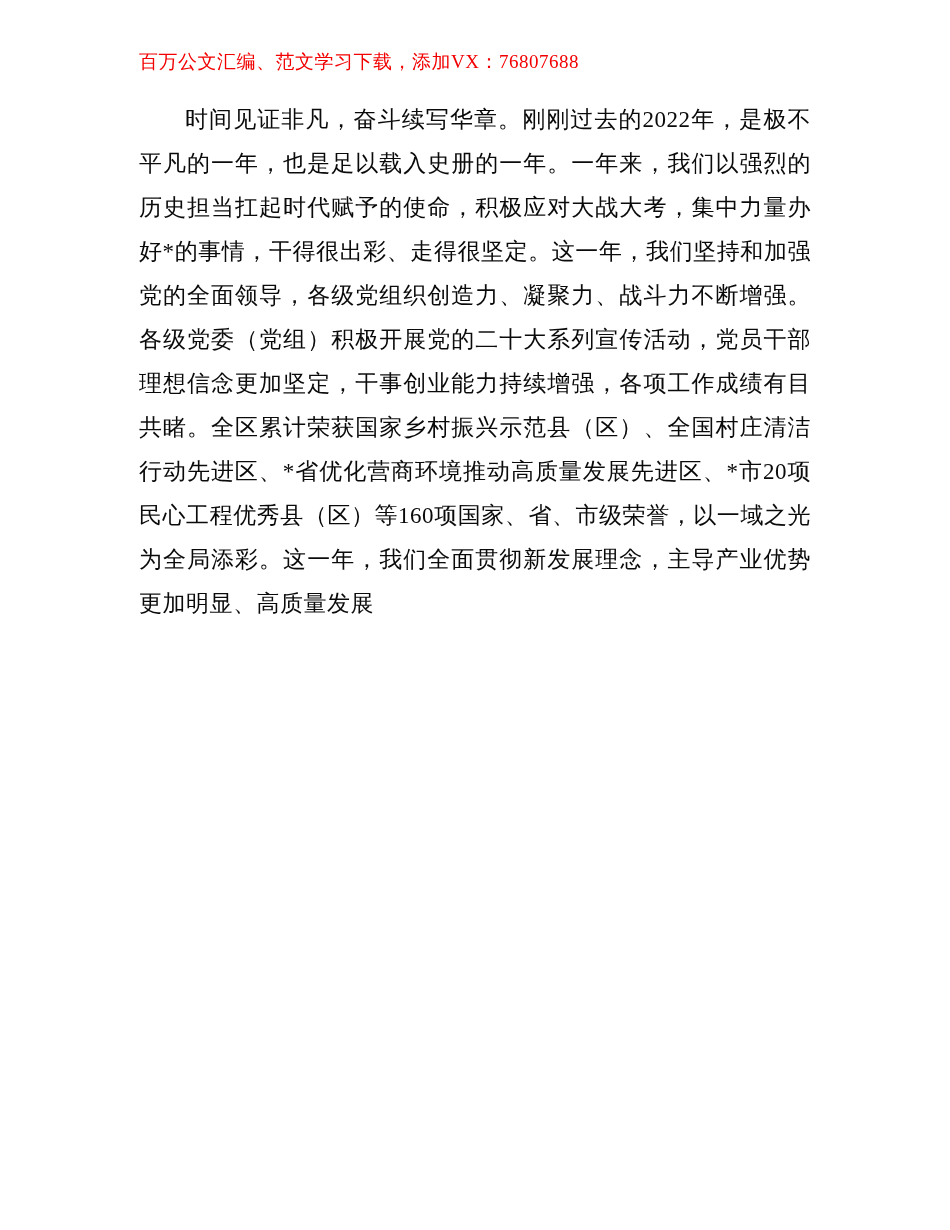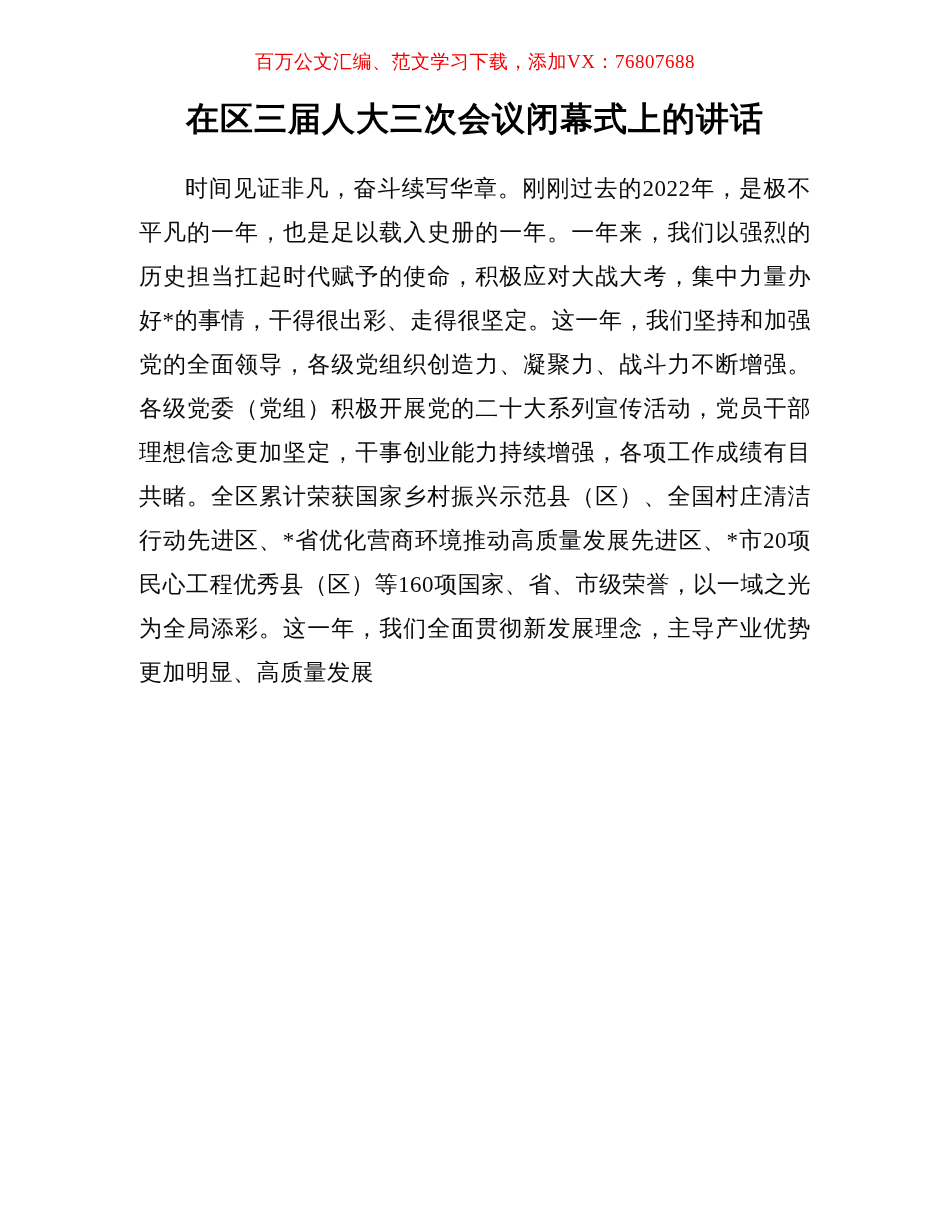--- a/index.html
+++ b/index.html
@@ -14,21 +14,21 @@
   .page {
     position: relative;
     width: 950px;
     height: 1230px;
     background: #ffffff;
     box-sizing: border-box;
     padding: 50px 139px 0 139px;
     overflow: hidden;
   }
   .notice {
-    text-align: center;
+    text-align: left;
     color: #f20000;
     font-size: 19px;
     line-height: 24px;
     margin: 0 0 24px 0;
     font-weight: 400;
     letter-spacing: 0.5px;
     white-space: nowrap;
   }
   .title {
     text-align: center;
@@ -50,19 +50,18 @@
     margin: 0 0 16px 0;
   }
 </style>
 </head>
 <body>
 
 <div class="page">
 
   <div class="notice">百万公文汇编、范文学习下载，添加VX：76807688</div>
 
-  <h1 class="title">在区三届人大三次会议闭幕式上的讲话</h1>
 
   <div class="body">
     <p>时间见证非凡，奋斗续写华章。刚刚过去的2022年，是极不平凡的一年，也是足以载入史册的一年。一年来，我们以强烈的历史担当扛起时代赋予的使命，积极应对大战大考，集中力量办好*的事情，干得很出彩、走得很坚定。这一年，我们坚持和加强党的全面领导，各级党组织创造力、凝聚力、战斗力不断增强。各级党委（党组）积极开展党的二十大系列宣传活动，党员干部理想信念更加坚定，干事创业能力持续增强，各项工作成绩有目共睹。全区累计荣获国家乡村振兴示范县（区）、全国村庄清洁行动先进区、*省优化营商环境推动高质量发展先进区、*市20项民心工程优秀县（区）等160项国家、省、市级荣誉，以一域之光为全局添彩。这一年，我们全面贯彻新发展理念，主导产业优势更加明显、高质量发展</p>
   </div>
 
 </div>
 
 </body></html>

